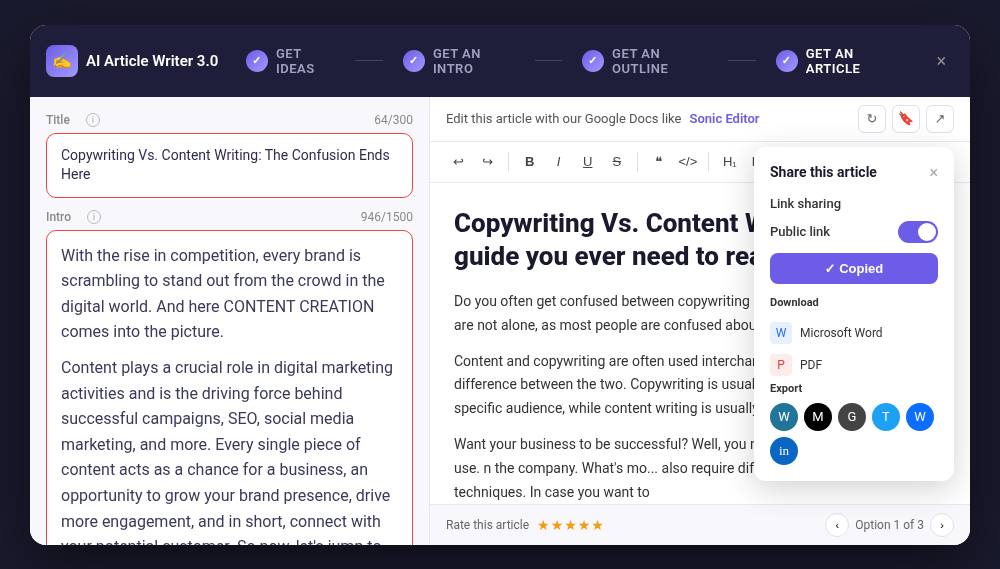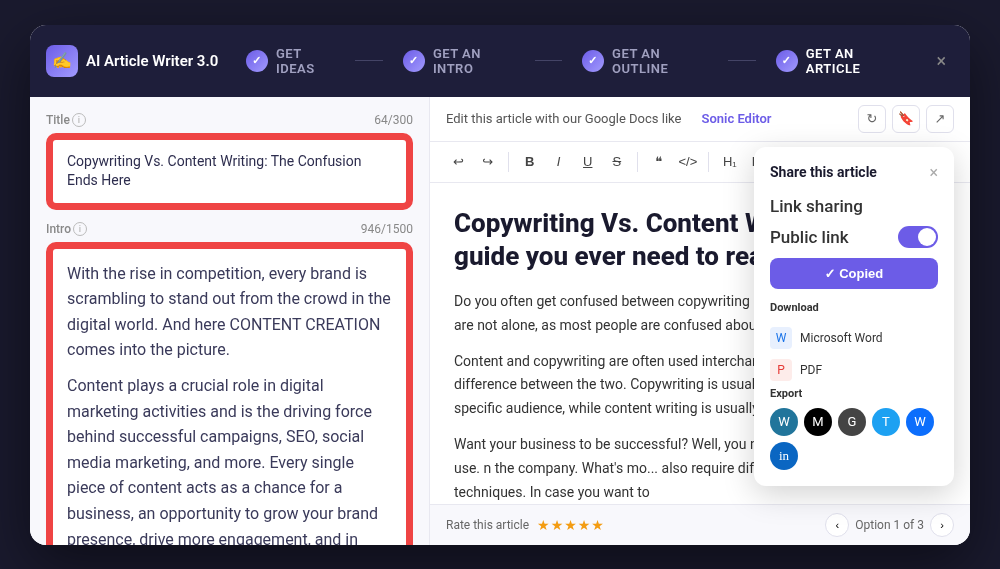--- a/index.html
+++ b/index.html
@@ -124,37 +124,37 @@
       display: flex;
       justify-content: space-between;
       align-items: center;
       font-size: 12px;
       color: #888;
       margin-bottom: 6px;
     }
     .field-label .label-left {
       display: flex;
       align-items: center;
-      gap: 2px;
+      gap: 16px;
       font-weight: 500;
     }
     .info-icon {
       width: 14px;
       height: 14px;
       border-radius: 50%;
       border: 1px solid #bbb;
       display: inline-flex;
       align-items: center;
       justify-content: center;
       font-size: 9px;
       color: #bbb;
     }
     .field-box {
       background: #fff;
-      border: 7px solid #ef4444;
+      border: 1px solid #ef4444;
       border-radius: 10px;
       padding: 12px 14px;
     }
     .title-input {
       font-size: 14px;
       color: #2d2d4e;
       font-weight: 400;
       line-height: 1.4;
     }
     .intro-text {
@@ -223,21 +223,21 @@
       flex-direction: column;
       overflow: hidden;
       position: relative;
     }
     .editor-toolbar-top {
       background: #fff;
       border-bottom: 1px solid #e8e8f0;
       padding: 8px 16px;
       display: flex;
       align-items: center;
-      gap: 20px;
+      gap: 8px;
       font-size: 13px;
       color: #555;
     }
     .sonic-link {
       color: #6c5ce7;
       font-weight: 600;
       text-decoration: none;
     }
     .toolbar-icons {
       display: flex;
@@ -373,21 +373,21 @@
       cursor: pointer;
       font-size: 16px;
     }
     .share-row {
       display: flex;
       justify-content: space-between;
       align-items: center;
       margin-bottom: 10px;
     }
     .share-row-label {
-      font-size: 17px;
+      font-size: 13px;
       color: #333;
       font-weight: 500;
     }
     .toggle {
       width: 40px;
       height: 22px;
       background: #6c5ce7;
       border-radius: 11px;
       position: relative;
       cursor: pointer;

